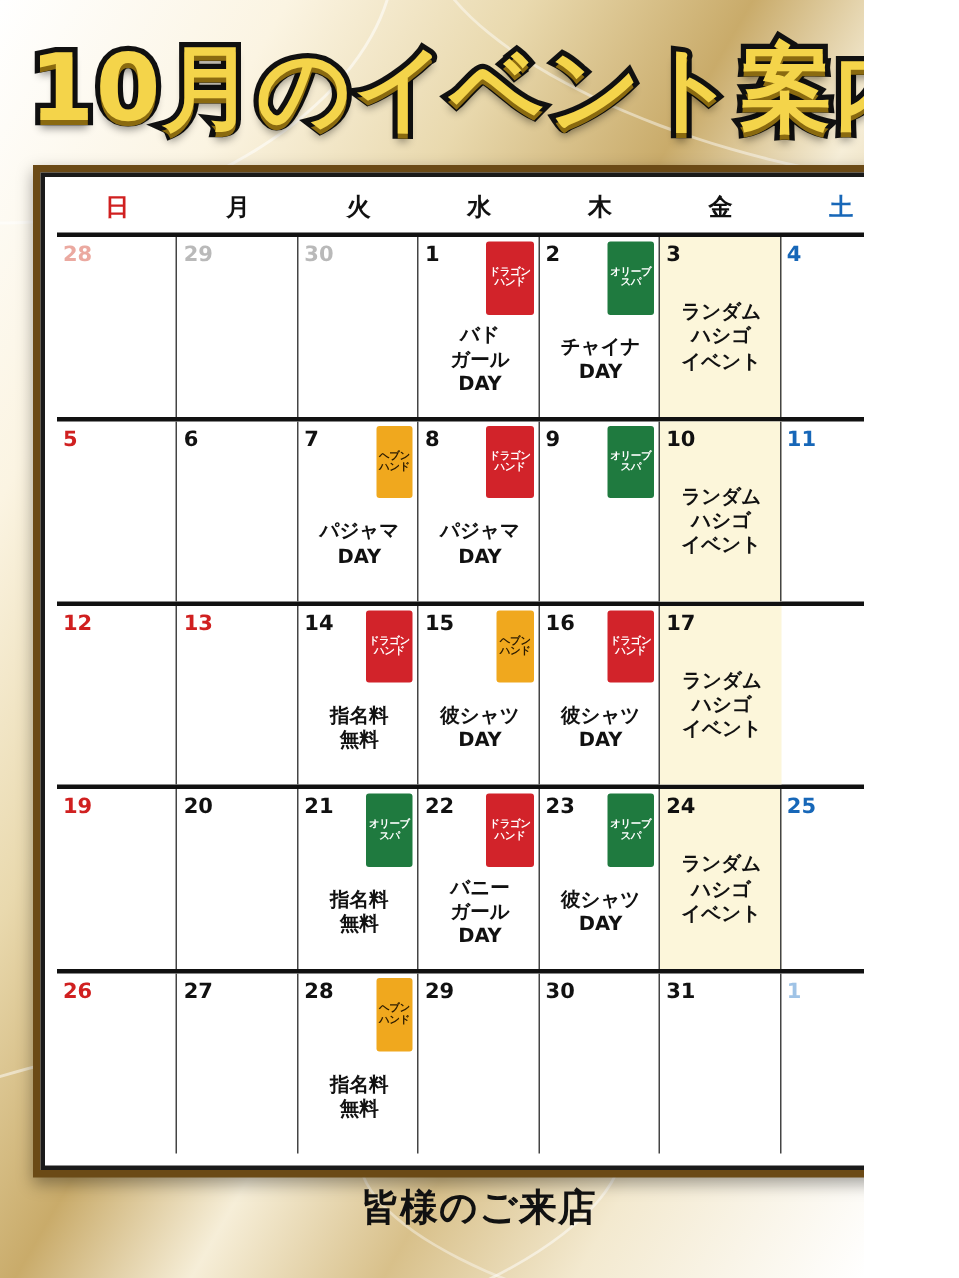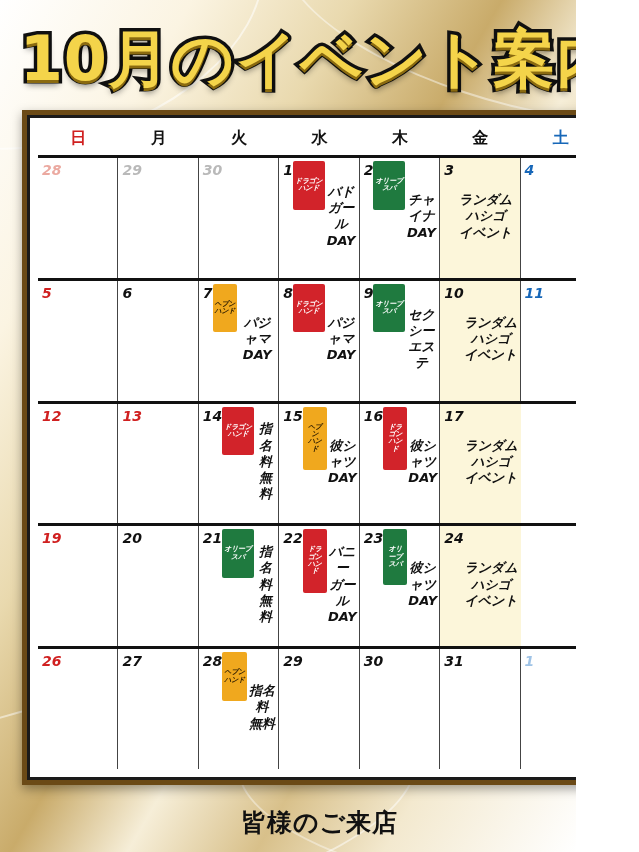--- a/index.html
+++ b/index.html
@@ -104,23 +104,22 @@
     flex: 1;
     border-bottom: 3px solid #111;
   }
   .week:last-child { border-bottom: none; }
 
   .cell {
     position: relative;
     border-right: 1px solid #444;
     padding: 3px 2px 2px 4px;
     display: flex;
-    flex-direction: row;
+    flex-direction: column;
     overflow: hidden;
-    font-style: italic;
   }
   .cell:last-child { border-right: none; }
   .cell.hl { background: #fcf6da; }
 
   .cell-top {
     display: flex;
     align-items: flex-start;
     justify-content: space-between;
     min-height: 18px;
   }
@@ -174,21 +173,21 @@
   
   #footer {
     position: absolute;
     left: 0;
     bottom: 0;
     width: 639px;
     height: 66px;
     display: flex;
     align-items: flex-start;
     justify-content: center;
-    padding-top: 20px;
+    padding-top: 2px;
   }
   #footer-text {
     font-size: 25px;
     font-weight: bold;
     font-family: "DejaVu Sans", "Liberation Sans", sans-serif;
     color: #111;
     letter-spacing: 1px;
   }
 </style>
 </head>
@@ -302,22 +301,20 @@
               </div>
               <div class="event">パジャマ
 DAY</div>
             </div>
             <div class="cell">
               <div class="cell-top">
                 <div class="daynum ">9</div>
                 <div class="tag olive">オリーブ
 スパ</div>
               </div>
-              <div class="event">セクシー
-エステ</div>
             </div>
             <div class="cell hl">
               <div class="cell-top">
                 <div class="daynum ">10</div>
               </div>
               <div class="event">ランダム
 ハシゴ
 イベント</div>
             </div>
             <div class="cell">
@@ -418,20 +415,26 @@
 DAY</div>
             </div>
             <div class="cell hl">
               <div class="cell-top">
                 <div class="daynum ">24</div>
               </div>
               <div class="event">ランダム
 ハシゴ
 イベント</div>
             </div>
+            <div class="cell">
+              <div class="cell-top">
+                <div class="daynum sat ">25</div>
+              </div>
+              <div class="event"></div>
+            </div>
           </div>
           <div class="week">
             <div class="cell">
               <div class="cell-top">
                 <div class="daynum sun ">26</div>
               </div>
               <div class="event"></div>
             </div>
             <div class="cell">
               <div class="cell-top">

